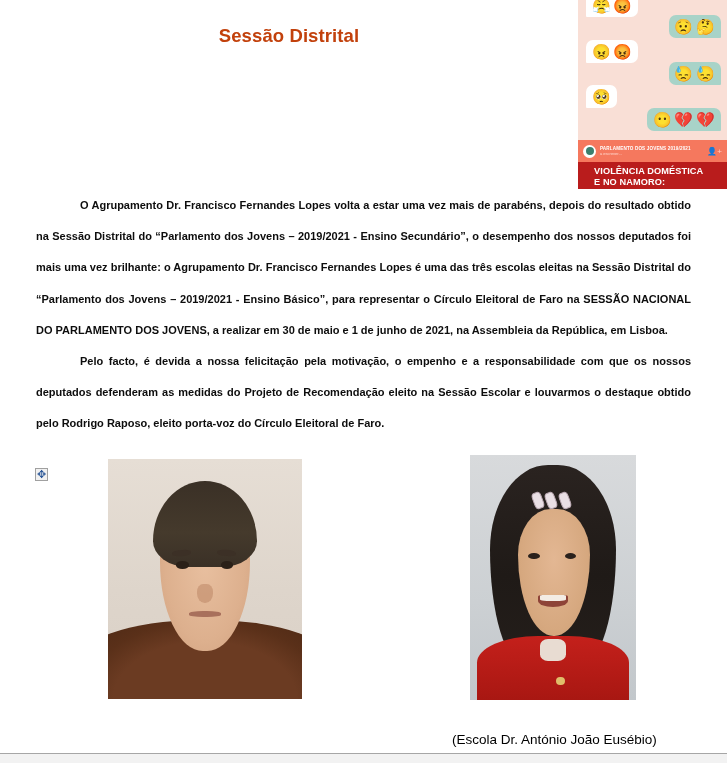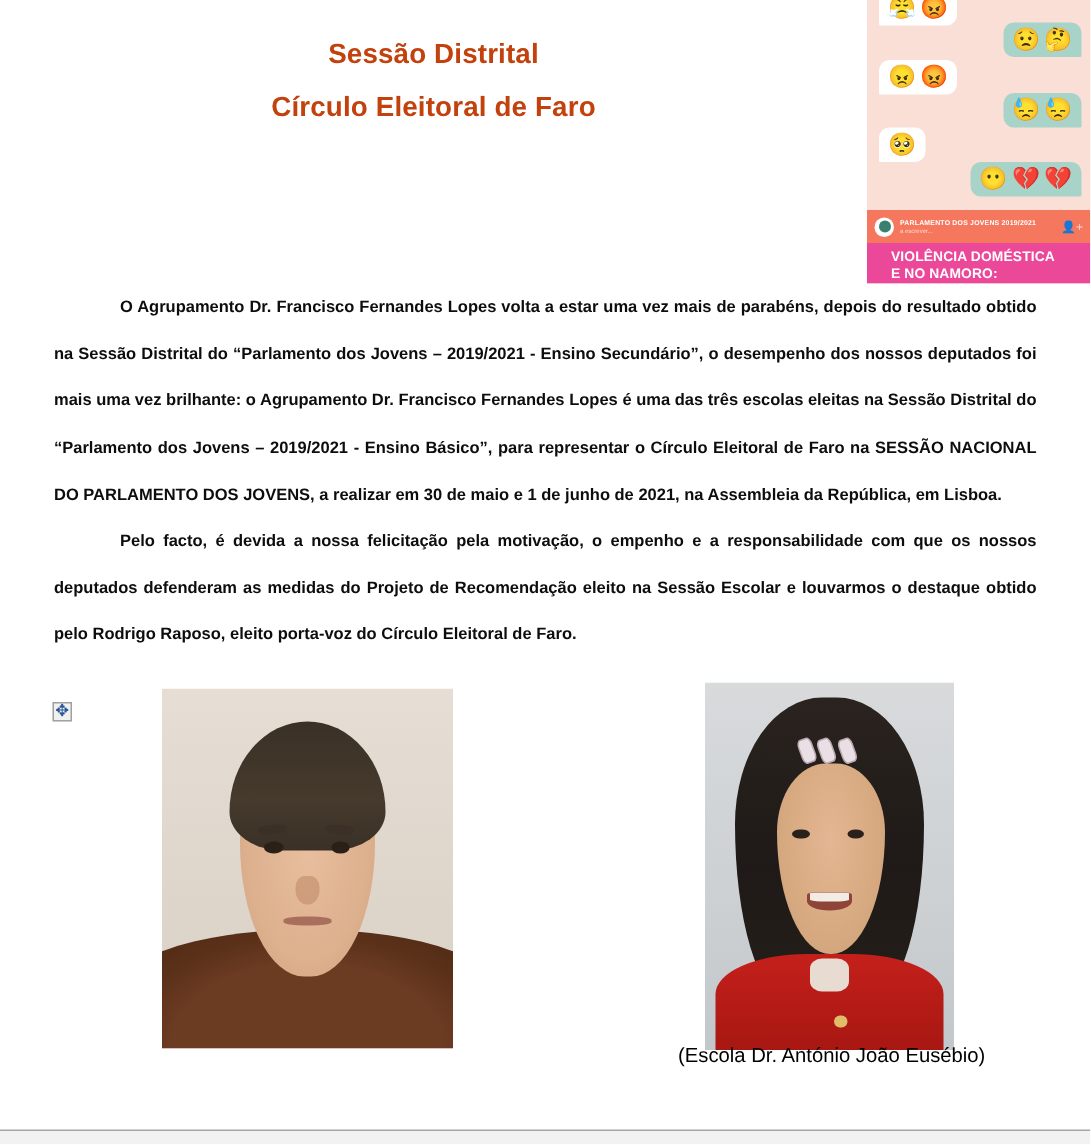--- a/index.html
+++ b/index.html
@@ -138,21 +138,21 @@
     font-size: 8px;
     color: #ffd0c4;
     flex: 0 0 auto;
   }
 
   .poster-banner {
     position: absolute;
     left: 0; right: 0;
     top: 162px;
     bottom: 0;
-    background: #ec4899;
+    background: #b91c1c;
     padding: 4px 0 0 16px;
     box-sizing: border-box;
     overflow: hidden;
   }
   .banner-l1, .banner-l2 {
     font-size: 9.2px;
     font-weight: bold;
     color: #ffffff;
     line-height: 11px;
     letter-spacing: 0.1px;
@@ -324,21 +324,21 @@
     font-size: 15px;
     font-weight: bold;
     color: #000000;
     white-space: nowrap;
   }
   .cap-a { left: 88px; top: 706px; }
   .cap-b { left: 450px; top: 703px; }
   .cap-b-sub {
     position: absolute;
     left: 452px;
-    top: 696px;
+    top: 732px;
     font-size: 13.5px;
     font-weight: normal;
     color: #000000;
     white-space: nowrap;
   }
 
   
   .page-edge {
     position: absolute;
     left: 0; right: 0;
@@ -354,21 +354,20 @@
     background: #f2f2f2;
   }
 </style>
 </head>
 <body>
 
 <div id="page">
 
   <div class="doc-heading">
     <div class="hline">Sessão Distrital</div>
-    <div class="hline">Círculo Eleitoral de Faro</div>
   </div>
 
   <div class="poster">
     <div class="poster-chat">
       <div class="bubble left" style="left:8px;  top:-6px;">
         <span class="emo">😤</span>
         <span class="emo">😡</span>
       </div>
       <div class="bubble right" style="right:6px; top:15px;">
         <span class="emo">😟</span>

